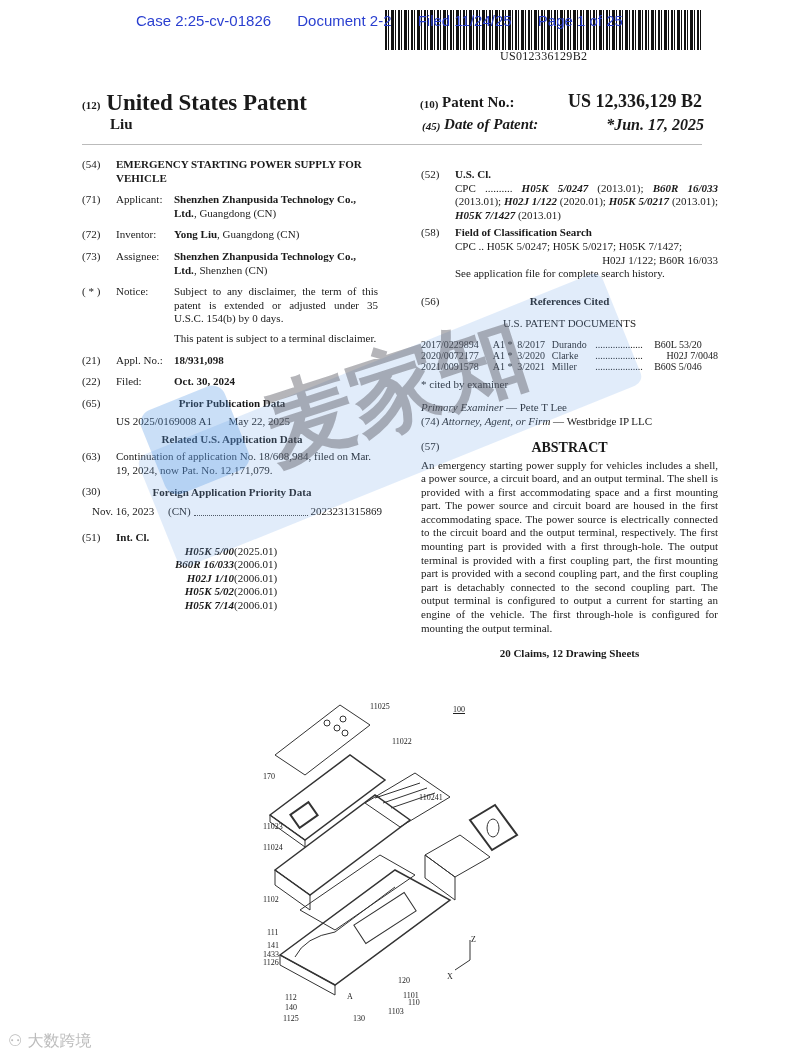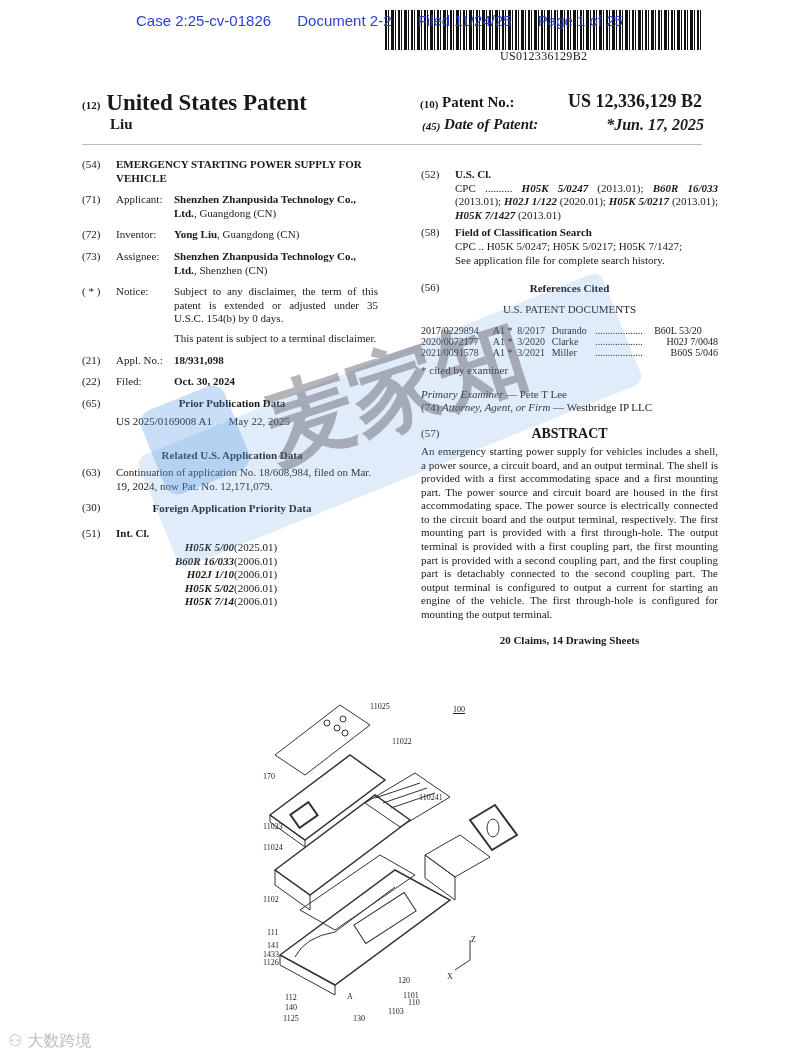--- a/index.html
+++ b/index.html
@@ -105,33 +105,36 @@
     <span class="lbl">Notice:</span><span class="val2 justify"><span>Subject to any disclaimer, the term of this patent is extended or adjusted under 35 U.S.C. 154(b) by 0 days.</span><br><span style="display:block;margin-top:6px">This patent is subject to a terminal disclaimer.</span></span>
   </div>
   <div class="field">
     <span class="num">(21)</span>
     <span class="lbl">Appl. No.:</span><span class="b">18/931,098</span>
   </div>
   <div class="field">
     <span class="num">(22)</span>
     <span class="lbl">Filed:</span><span class="b">Oct. 30, 2024</span>
   </div>
-  <div class="field" style="padding-left:0;margin-bottom:20px">
+  <div class="field" style="padding-left:0;margin-bottom:4px">
     <span>(65)</span>
     <div class="center-head" style="margin-top:-13px">Prior Publication Data</div>
     <div style="padding-left:34px"><span>US 2025/0169008 A1</span>&nbsp;&nbsp;&nbsp;&nbsp;&nbsp;&nbsp;<span>May 22, 2025</span></div>
   </div>
   <div class="center-head">Related U.S. Application Data</div>
   <div class="field">
     <span class="num">(63)</span>
     <span class="justify">Continuation of application No. 18/608,984, filed on Mar. 19, 2024, now Pat. No. 12,171,079.</span>
   </div>
   <div class="field" style="padding-left:0">
     <span>(30)</span>
     <div class="center-head" style="margin-top:-13px">Foreign Application Priority Data</div>
+    <div class="row-dots" style="padding-left:10px;margin-top:6px">
+      <span>Nov. 16, 2023</span>&nbsp;&nbsp;&nbsp;&nbsp;&nbsp;<span>(CN)</span><span class="dots"></span><span>2023231315869</span>
+    </div>
   </div>
   <div class="field" style="margin-top:12px">
     <span class="num">(51)</span>
     <div class="b">Int. Cl.</div>
     <div class="intcl-row">
         <span class="code">H05K 5/00</span>
         <span>(2025.01)</span>
       </div>
     <div class="intcl-row">
         <span class="code">B60R 16/033</span>
@@ -162,20 +165,21 @@
       <span class="bi">B60R 16/033</span> <span>(2013.01);</span>
       <span class="bi">H02J 1/122</span> <span>(2020.01);</span>
       <span class="bi">H05K 5/0217</span> <span>(2013.01);</span>
       <span class="bi">H05K 7/1427</span> <span>(2013.01)</span>
     </div>
   </div>
   <div class="field" style="margin-bottom:14px">
     <span class="num">(58)</span>
     <div class="b">Field of Classification Search</div>
     <div>CPC .. H05K 5/0247; H05K 5/0217; H05K 7/1427;</div>
+    <div style="text-align:right">H02J 1/122; B60R 16/033</div>
     <div>See application file for complete search history.</div>
   </div>
   <div class="field" style="padding-left:0">
     <span>(56)</span>
     <div class="center-head" style="margin-top:-13px">References Cited</div>
     <div style="text-align:center;margin:8px 0 8px">U.S. PATENT DOCUMENTS</div>
     <table class="ref-table">
       <tbody>
           <tr>
             <td>2017/0229894</td>
@@ -192,34 +196,34 @@
             <td>Clarke</td>
             <td>...................</td>
             <td style="text-align:right">H02J 7/0048</td>
           </tr>
       <tr>
             <td>2021/0091578</td>
             <td>A1 *</td>
             <td>3/2021</td>
             <td>Miller</td>
             <td>...................</td>
-            <td style="text-align:right">B60S 5/046</td>
+            <td style="text-align:left">B60S 5/046</td>
           </tr>
     </tbody>
       </table>
     <div style="margin-top:6px">* cited by examiner</div>
   </div>
   <div style="margin-top:10px"><span class="i">Primary Examiner</span> <span>— Pete T Lee</span></div>
   <div><span>(74)</span> <span class="i">Attorney, Agent, or Firm</span> <span>— Westbridge IP LLC</span></div>
   <div class="field" style="padding-left:0;margin-top:12px">
     <span>(57)</span>
     <div class="center-head" style="margin-top:-13px;font-size:14px">ABSTRACT</div>
     <p class="justify">An emergency starting power supply for vehicles includes a shell, a power source, a circuit board, and an output terminal. The shell is provided with a first accommodating space and a first mounting part. The power source and circuit board are housed in the first accommodating space. The power source is electrically connected to the circuit board and the output terminal, respectively. The first mounting part is provided with a first through-hole. The output terminal is provided with a first coupling part, the first mounting part is provided with a second coupling part, and the first coupling part is detachably connected to the second coupling part. The output terminal is configured to output a current for starting an engine of the vehicle. The first through-hole is configured for mounting the output terminal.</p>
   </div>
-  <div class="claims">20 Claims, 14 Drawing Sheets</div>
+  <div class="claims">20 Claims, 12 Drawing Sheets</div>
 </div>
 
 <div class="drawing">
   <svg width="340" height="340" viewBox="0 0 340 340" fill="none" stroke="#333" stroke-width="1">
     <polygon points="20,60 85,10 115,30 50,80"></polygon>
     <circle cx="72" cy="28" r="3"></circle>
       <circle cx="82" cy="33" r="3"></circle>
       <circle cx="88" cy="24" r="3"></circle>
       <circle cx="90" cy="38" r="3"></circle>
     <polygon points="15,120 95,60 130,85 50,145" stroke-width="1.5"></polygon>

